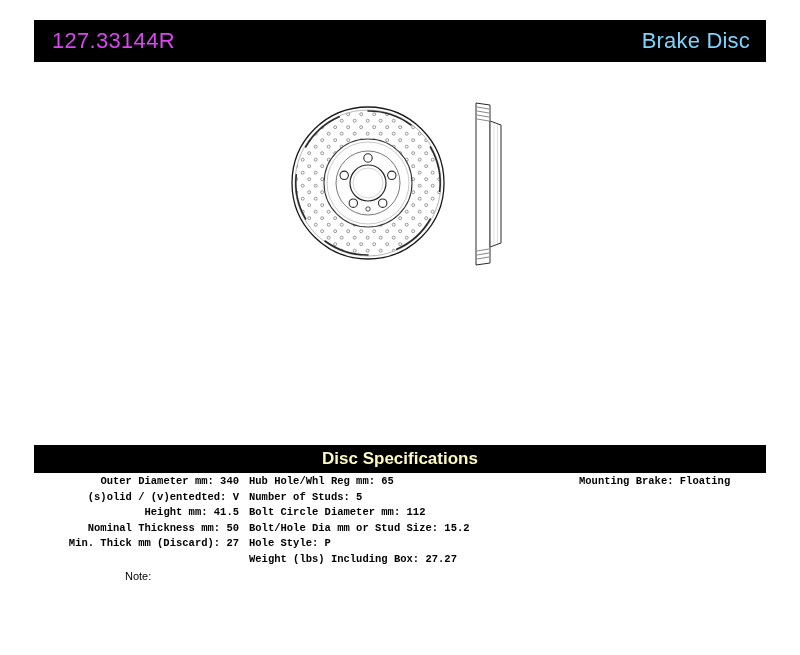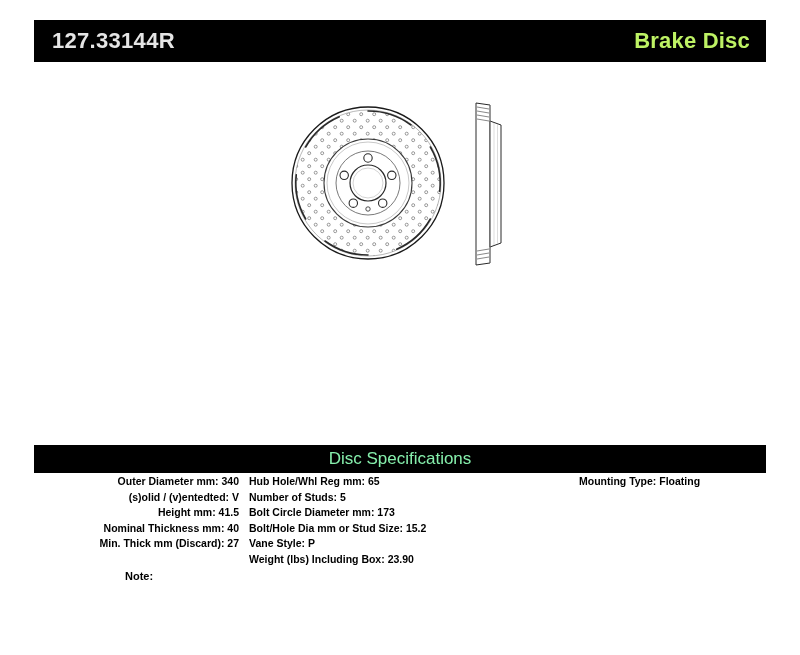--- a/index.html
+++ b/index.html
@@ -32,30 +32,30 @@
     width: 732px;
     height: 42px;
     background: #000000;
     display: flex;
     align-items: center;
     justify-content: space-between;
     box-sizing: border-box;
     padding: 0 16px 0 18px;
   }
   .part-number {
-    color: #e5e5e5;
+    color: #d946ef;
     font-size: 22px;
-    font-weight: bold;
+    font-weight: normal;
     letter-spacing: 0.3px;
     line-height: 1;
   }
   .header-title {
-    color: #bef264;
+    color: #7dd3fc;
     font-size: 22px;
-    font-weight: bold;
+    font-weight: normal;
     letter-spacing: 0.2px;
     line-height: 1;
   }
 
   
   .illustration {
     position: absolute;
     left: 280px;
     top: 85px;
     width: 260px;
@@ -68,38 +68,39 @@
     left: 34px;
     top: 445px;
     width: 732px;
     height: 28px;
     background: #000000;
     display: flex;
     align-items: center;
     justify-content: center;
   }
   .specs-bar-label {
-    color: #86efac;
+    color: #fef9c3;
     font-size: 17px;
-    font-weight: normal;
+    font-weight: bold;
   }
 
   
   .specs-area {
     position: absolute;
     left: 34px;
     top: 474px;
     width: 732px;
     height: 110px;
   }
   .col {
     position: absolute;
     font-size: 10.5px;
     font-weight: bold;
     line-height: 15.5px;
+    font-family: Liberation Mono, monospace;
   }
   .col-left {
     left: 0;
     top: 0;
     width: 205px;
     text-align: right;
   }
   .col-mid {
     left: 215px;
     top: 0;
@@ -117,21 +118,21 @@
   .spec-line {
     white-space: nowrap;
   }
 
   
   .note {
     position: absolute;
     left: 125px;
     top: 570px;
     font-size: 11px;
-    font-weight: bold;
+    font-weight: normal;
   }
 </style>
 </head>
 <body>
 
 <div class="page">
 
   <div class="header-bar">
     <div class="part-number">127.33144R</div>
     <div class="header-title">Brake Disc</div>
@@ -205,33 +206,33 @@
 
   <div class="specs-bar">
     <div class="specs-bar-label">Disc Specifications</div>
   </div>
 
   <div class="specs-area">
     <div class="col col-left">
       <div class="spec-line">Outer Diameter mm: 340</div>
       <div class="spec-line">(s)olid / (v)entedted: V</div>
       <div class="spec-line">Height mm: 41.5</div>
-      <div class="spec-line">Nominal Thickness mm: 40</div>
+      <div class="spec-line">Nominal Thickness mm: 50</div>
       <div class="spec-line">Min. Thick mm (Discard): 27</div>
     </div>
 
     <div class="col col-mid">
       <div class="spec-line">Hub Hole/Whl Reg mm: 65</div>
       <div class="spec-line">Number of Studs: 5</div>
-      <div class="spec-line">Bolt Circle Diameter mm: 173</div>
+      <div class="spec-line">Bolt Circle Diameter mm: 112</div>
       <div class="spec-line">Bolt/Hole Dia mm or Stud Size: 15.2</div>
-      <div class="spec-line">Vane Style: P</div>
-      <div class="spec-line">Weight (lbs) Including Box: 23.90</div>
+      <div class="spec-line">Hole Style: P</div>
+      <div class="spec-line">Weight (lbs) Including Box: 27.27</div>
     </div>
 
     <div class="col col-right">
-      <div class="spec-line">Mounting Type: Floating</div>
+      <div class="spec-line">Mounting Brake: Floating</div>
     </div>
   </div>
 
   <div class="note">Note:</div>
 
 </div>
 
 </body></html>

